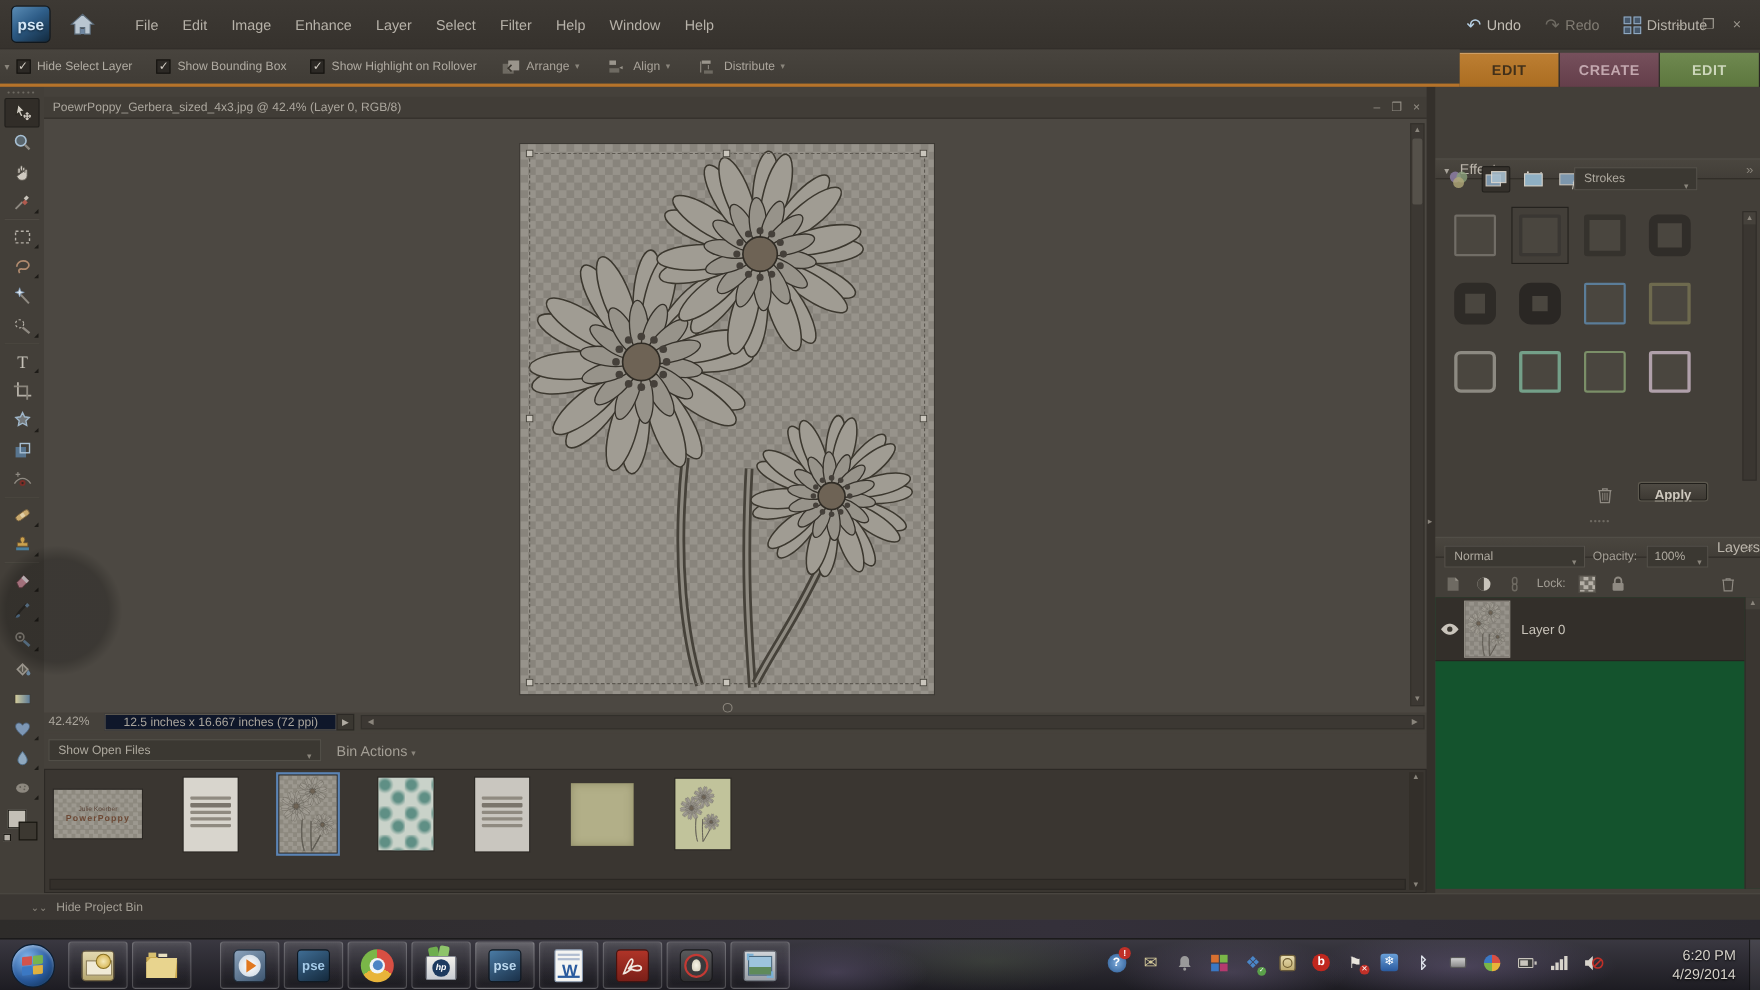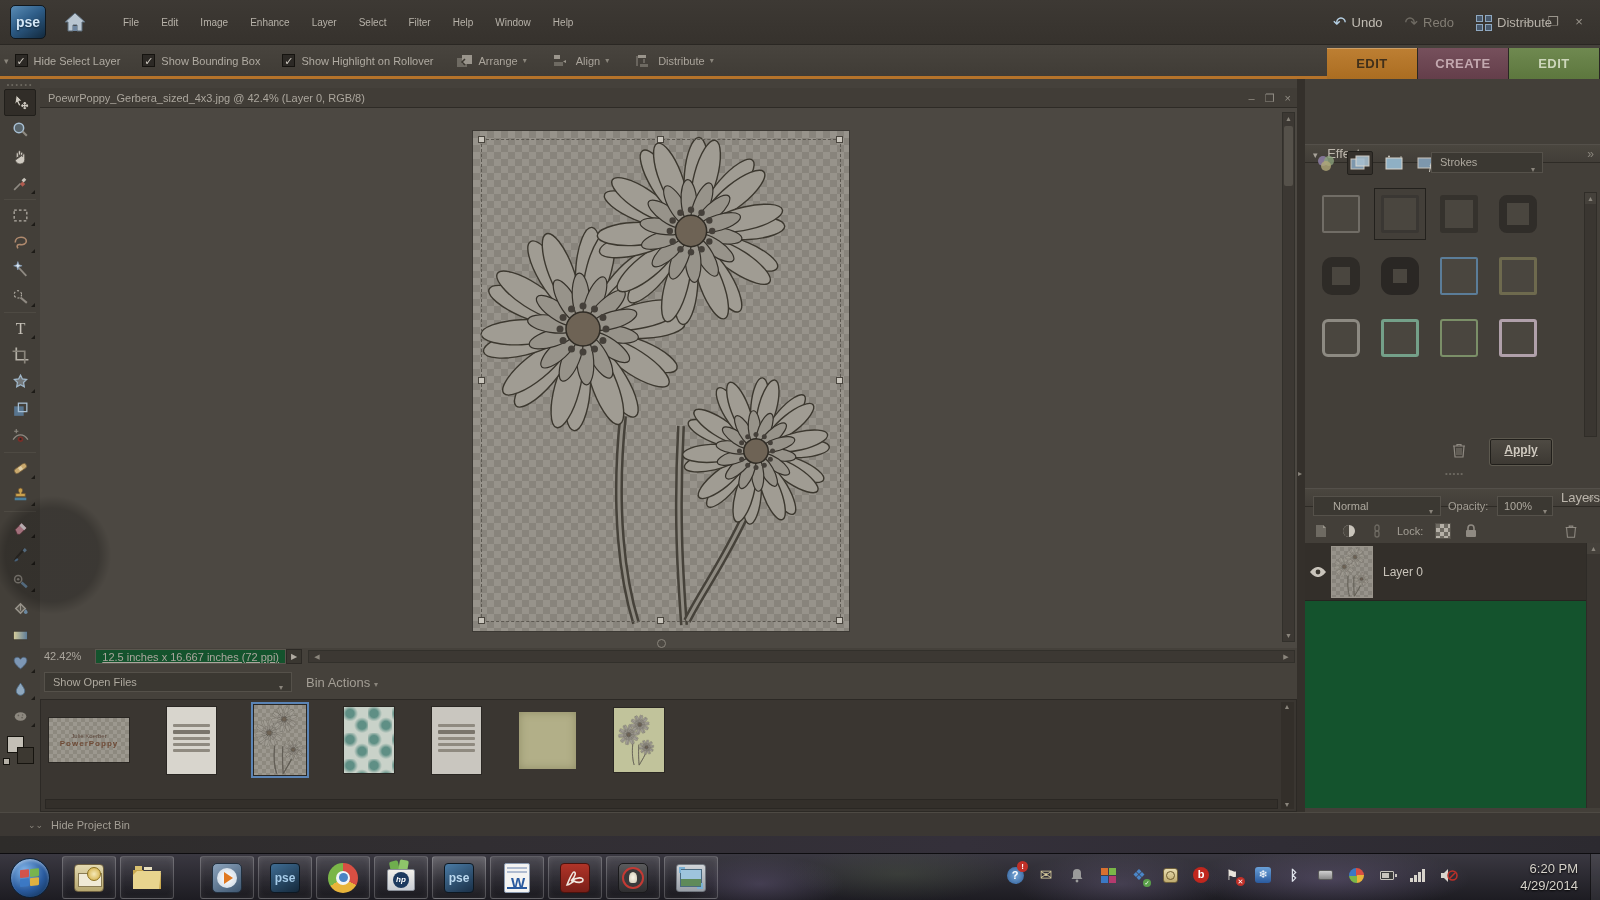--- a/index.html
+++ b/index.html
@@ -10,21 +10,21 @@
   
   .menubar { position:absolute; left:0; top:0; width:1600px; height:45px;
     background:linear-gradient(#3d3934,#36322d); border-bottom:1px solid #2a2723;
     display:flex; align-items:center; }
   .pse-logo { position:absolute; left:10px; top:5px; width:36px; height:34px; border-radius:5px;
     background:linear-gradient(145deg,#5a8cb5 0%,#2e5d88 45%,#12293d 100%);
     border:1px solid #10171d; color:#d3e6f5; font-weight:bold; font-size:14px;
     display:flex; align-items:center; justify-content:center; text-shadow:0 1px 2px #0008; }
   .home-btn { position:absolute; left:60px; top:8px; width:30px; height:28px; display:flex; align-items:center; justify-content:center; }
   .menu-items { display:flex; gap:4px; margin-left:114px; }
-  .menu-item { color:#b7b2a9; font-size:10px; padding:5px 9px; cursor:default; }
+  .menu-item { color:#b7b2a9; font-size:13px; padding:5px 9px; cursor:default; }
   .mb-right { position:absolute; right:40px; top:0; height:45px; display:flex; align-items:center; gap:6px; }
   .mb-btn { display:flex; align-items:center; gap:5px; font-size:13px; padding:4px 8px; }
   .mb-btn .glyph { font-size:16px; }
   .undo { color:#c2bdb4; } .undo .glyph{ color:#b5cfe3; }
   .redo { color:#827d74; } .redo .glyph{ color:#6e6a62; }
   .organizer { color:#b7b2a9; }
   .org-grid { display:grid; grid-template-columns:7px 7px; grid-template-rows:7px 7px; gap:2px; }
   .org-grid span { background:#47586b; border:1px solid #8fa8c0; }
   .win-controls { position:absolute; right:14px; top:14px; display:flex; gap:12px; color:#9a958c; font-size:13px; }
   .win-controls span { width:14px; text-align:center; cursor:default; }
@@ -76,21 +76,21 @@
     border:1px dashed #5d5952; pointer-events:none; }
   .handle { position:absolute; width:7px; height:7px; background:#c9c5bc; border:1px solid #4a463f; }
   .rotate-handle { position:absolute; left:617px; top:531px; width:9px; height:9px; border:1px solid #8a857c;
     border-radius:50%; background:transparent; }
   .v-scroll { position:absolute; right:2px; top:4px; width:13px; height:530px; background:#3c3833; border:1px solid #32302b; }
   .v-scroll .arr { position:absolute; left:0; width:11px; height:11px; color:#8a857c; font-size:7px; text-align:center; line-height:11px; }
   .v-scroll .thumb { position:absolute; left:1px; top:13px; width:9px; height:60px; background:#55514a; border-radius:2px; }
 
   .statusrow { position:absolute; left:0; top:569px; width:1257px; height:16px; background:#45413b;
     display:flex; align-items:center; font-size:11px; color:#aba69d; }
-  .dims-box { border:1px solid #5a564e; background:#14532d; padding:0 6px; height:15px; line-height:14px; margin-left:14px;text-decoration:underline; }
+  .dims-box { border:1px solid #5a564e; background:#0f172a; padding:0 16px; height:15px; line-height:14px; margin-left:14px; }
   .play-btn { width:16px; height:15px; background:#3a3731; border:1px solid #2c2925; color:#b0aba2;
     font-size:8px; text-align:center; line-height:14px; }
   .h-track { flex:1; height:13px; margin:0 2px 0 6px; background:#3c3833; border:1px solid #32302b; position:relative; }
   .h-track .arr { position:absolute; top:0; width:12px; height:11px; font-size:7px; color:#8a857c; text-align:center; line-height:11px; }
 
   
   .bin-header { position:absolute; left:0; top:588px; width:1257px; height:32px; background:#45413b; }
   .bin-select { position:absolute; left:4px; top:5px; width:248px; height:20px; background:#3b3832;
     border:1px solid #55514a; color:#aea99f; font-size:11px; line-height:18px; padding:0 8px; }
   .bin-select .dd-arrow { position:absolute; right:8px; top:6px; }
@@ -131,28 +131,28 @@
   .fx-select .dd-arrow { position:absolute; right:7px; top:7px; }
   .fx-grid { position:absolute; left:14px; top:113px; width:232px; display:grid;
     grid-template-columns:repeat(4, 44px); column-gap:15px; row-gap:18px; }
   .fx-cell { width:44px; height:44px; display:flex; align-items:center; justify-content:center; }
   .fx-cell .sq { width:38px; height:38px; background:#4a463f; }
   .fx-cell.sel { outline:1px solid #23211d; outline-offset:3px; }
   .fx-vscroll { position:absolute; right:3px; top:113px; width:13px; height:245px; background:#3a3631; border:1px solid #302d28; }
   .fx-vscroll .arr { width:11px; height:11px; font-size:7px; color:#8a857c; text-align:center; line-height:11px; background:#45413b; }
   .apply-row { position:absolute; left:0; top:358px; width:295px; height:28px; }
   .trash-btn { position:absolute; right:130px; top:4px; width:20px; height:20px; }
-  .apply-btn { position:absolute; right:48px; top:2px; width:62px; height:26px;
+  .apply-btn { position:absolute; right:48px; top:2px; width:62px; height:16px;
     background:linear-gradient(#4e4a43,#3d3933); border:1px solid #211f1b; outline:1px solid #5d594f;
     color:#cfc9bf; font-weight:bold; font-size:12px; text-align:center; line-height:20px; border-radius:2px;text-decoration:underline; }
   .grip-dots { position:absolute; left:140px; top:390px; color:#6e6a62; font-size:8px; letter-spacing:1px; }
 
   .layers-hdr { top:389px;text-align:right; }
   .blend-select { position:absolute; left:8px; top:417px; width:128px; height:20px; background:#3b3832; border:1px solid #55514a;
-    color:#aea99f; font-size:11px; line-height:18px; padding:0 19px; }
+    color:#aea99f; font-size:11px; line-height:18px; padding:0 8px; }
   .blend-select .dd-arrow { position:absolute; right:7px; top:6px; }
   .opacity-label { position:absolute; left:143px; top:421px; font-size:11px; color:#a39e95; }
   .opacity-select { position:absolute; left:192px; top:417px; width:56px; height:20px; background:#3b3832; border:1px solid #55514a;
     color:#aea99f; font-size:11px; line-height:18px; padding:0 6px; }
   .opacity-select .dd-arrow { position:absolute; right:5px; top:6px; }
   .lockrow { position:absolute; left:8px; top:442px; width:280px; height:20px; display:flex; align-items:center; gap:12px;
     color:#a39e95; font-size:11px; }
   .lockrow .li { width:16px; height:16px; }
   .lockrow .trash { margin-left:auto; margin-right:14px; }
   .layers-list { position:absolute; left:0; top:464px; width:295px; height:265px; background:#14532d; }

